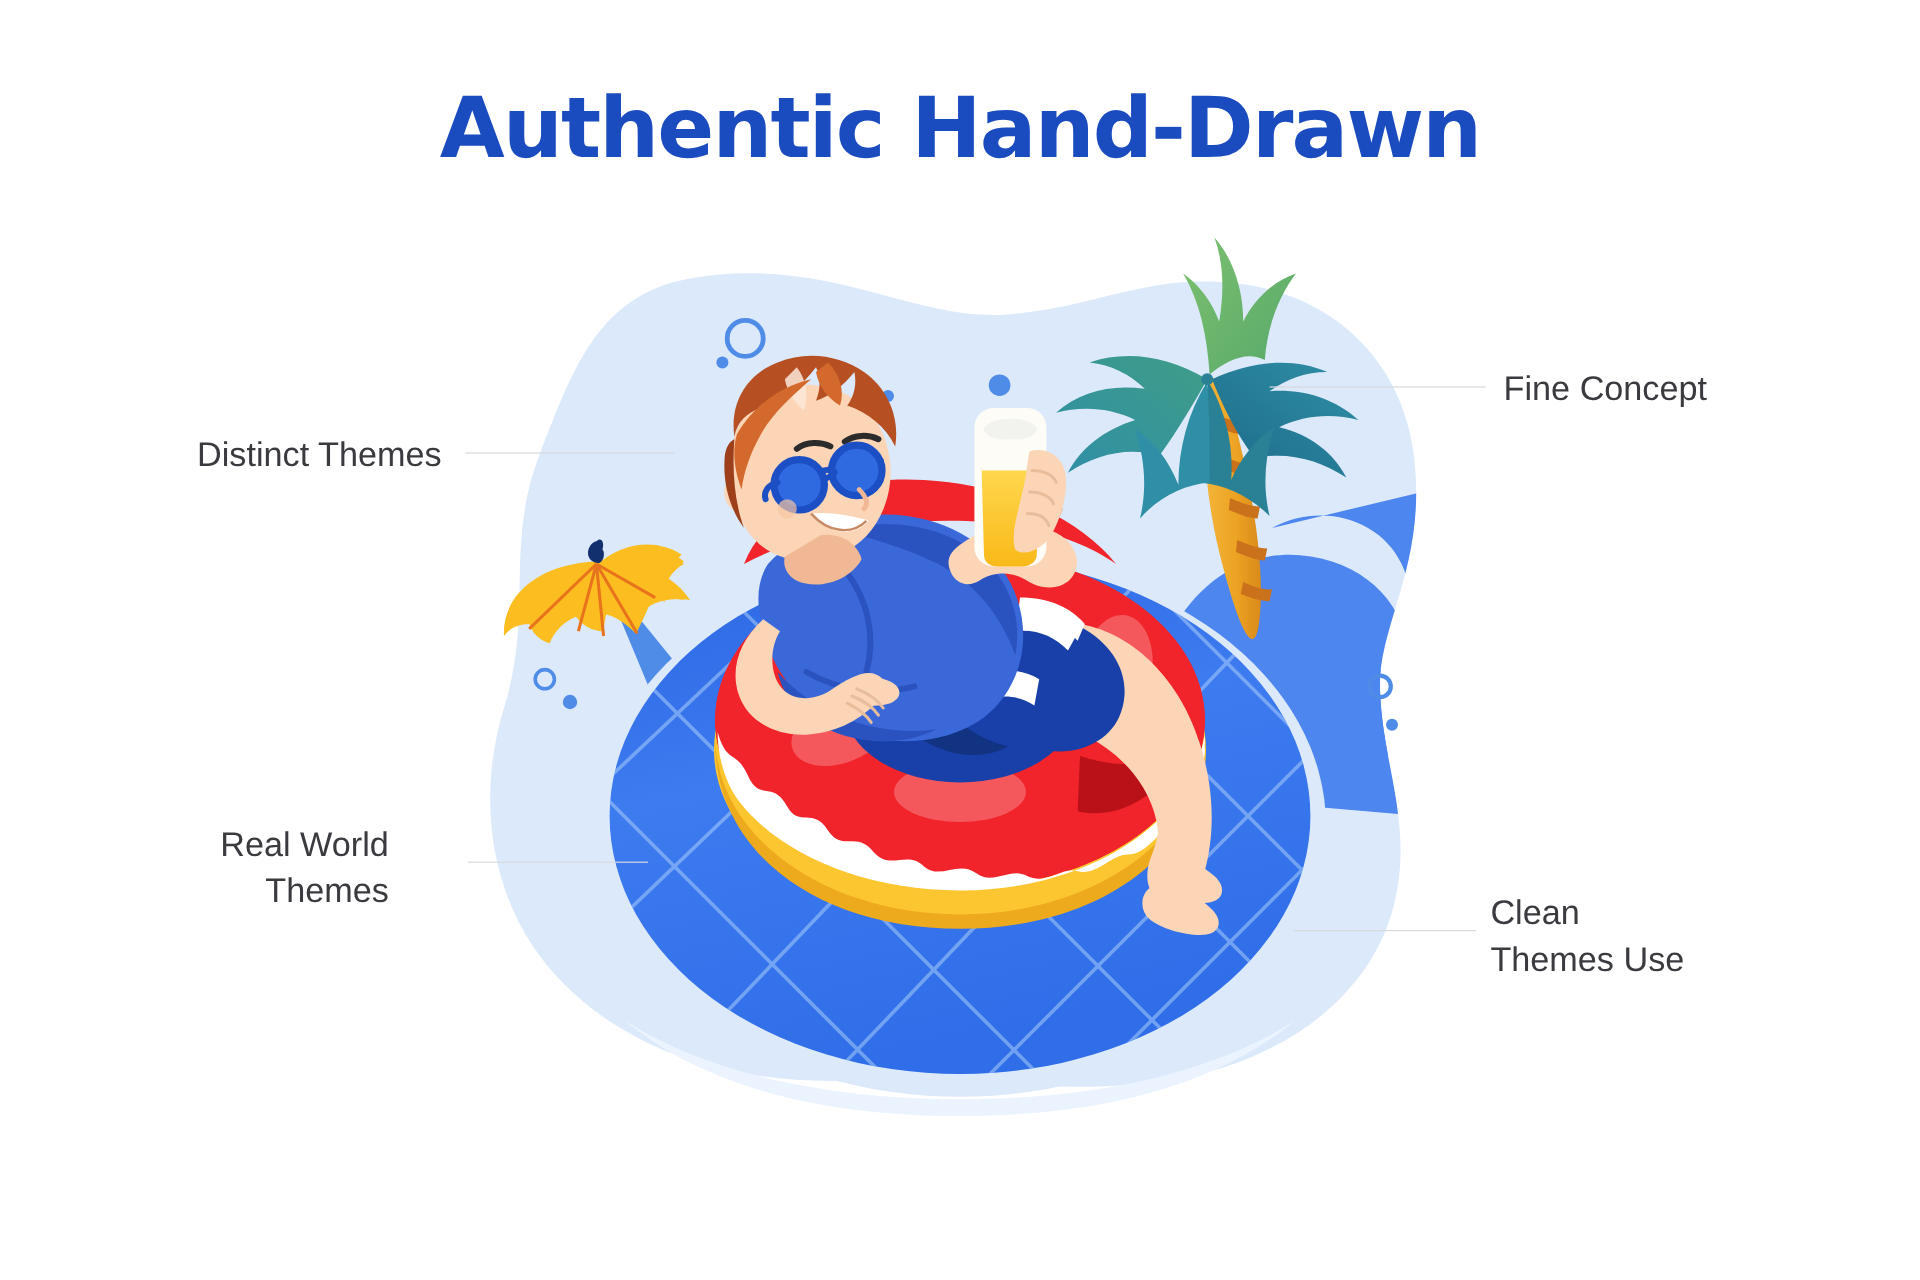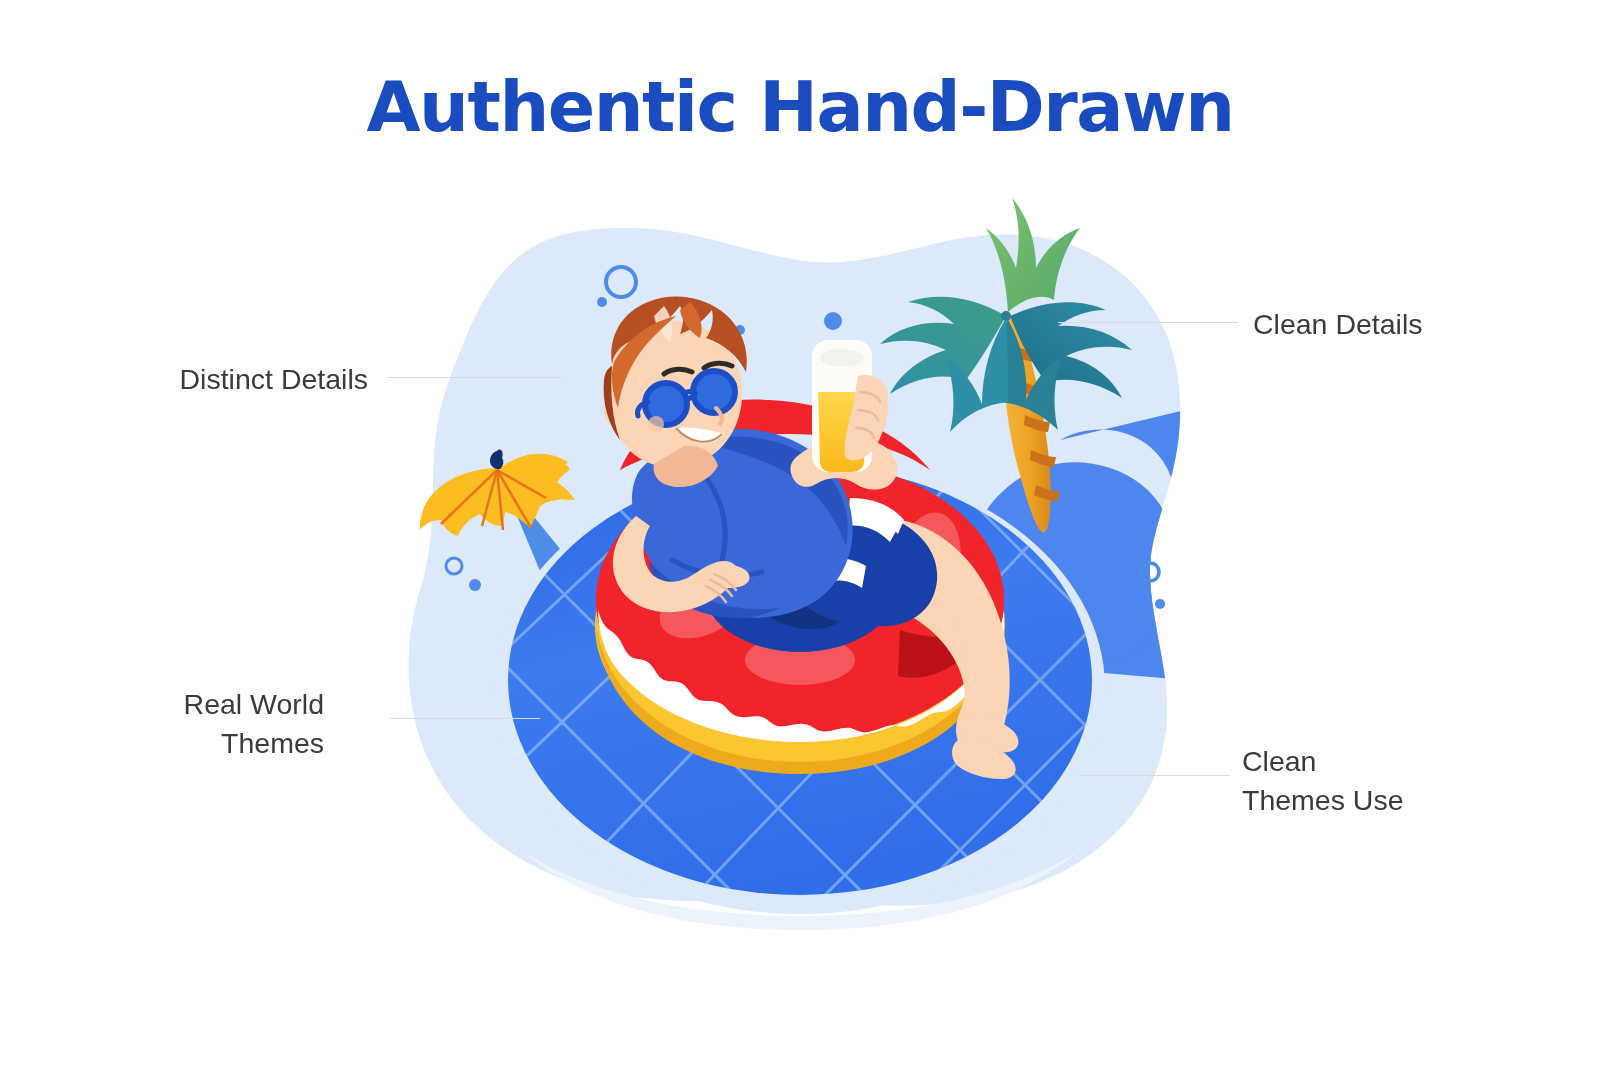--- a/index.html
+++ b/index.html
@@ -394,24 +394,24 @@
                C868,458 854,464 846,458 C842,446 848,428 852,410
                C856,394 856,384 858,376 Z" fill="#fbd5b6"></path>
       <g stroke="#e8bd9c" stroke-width="2.5" fill="none" stroke-linecap="round">
         <path d="M860,392 C870,392 878,396 880,402"></path>
         <path d="M858,410 C868,410 876,414 878,420"></path>
         <path d="M856,428 C866,428 872,432 874,438"></path>
       </g>
     </g>
   </svg>
 
-  <div class="callout right-align" style="right:1232px; top:360px; width:330px;">Distinct Details</div>
+  <div class="callout right-align" style="right:1232px; top:360px; width:330px;">Distinct Themes</div>
   <div class="leader" style="left:388px; top:377px; width:174px;"></div>
 
-  <div class="callout left-align" style="left:1253px; top:305px; width:320px;">Clean Details</div>
+  <div class="callout left-align" style="left:1253px; top:305px; width:320px;">Fine Concept</div>
   <div class="leader" style="left:1058px; top:322px; width:180px;"></div>
 
   <div class="callout right-align" style="right:1276px; top:685px; width:330px;">Real World
 Themes</div>
   <div class="leader" style="left:390px; top:718px; width:150px;"></div>
 
   <div class="callout left-align" style="left:1242px; top:742px; width:320px;">Clean
 Themes Use</div>
   <div class="leader" style="left:1078px; top:775px; width:152px;"></div>
 

